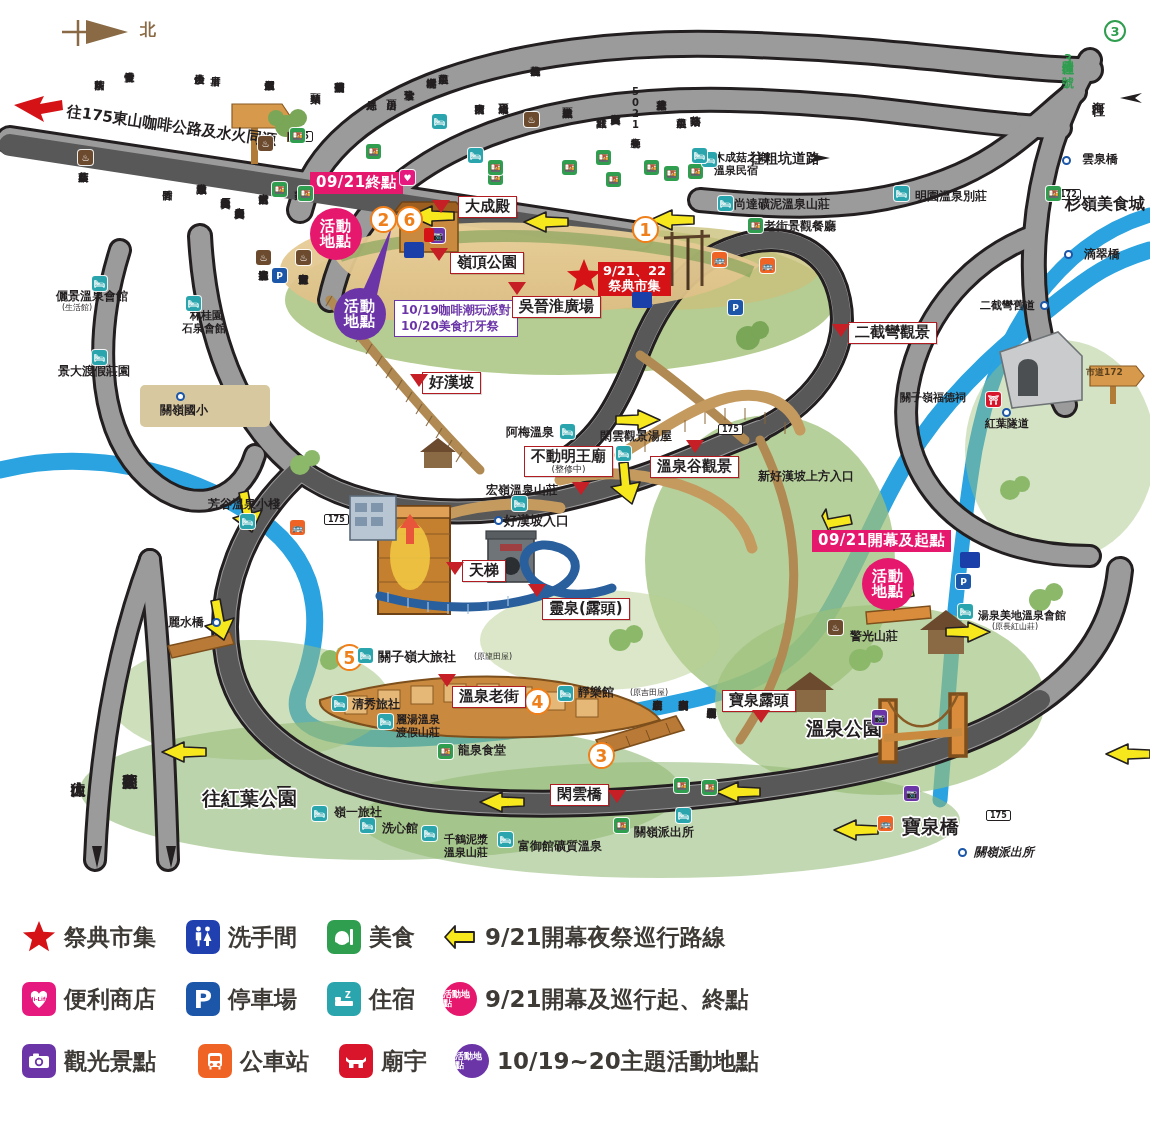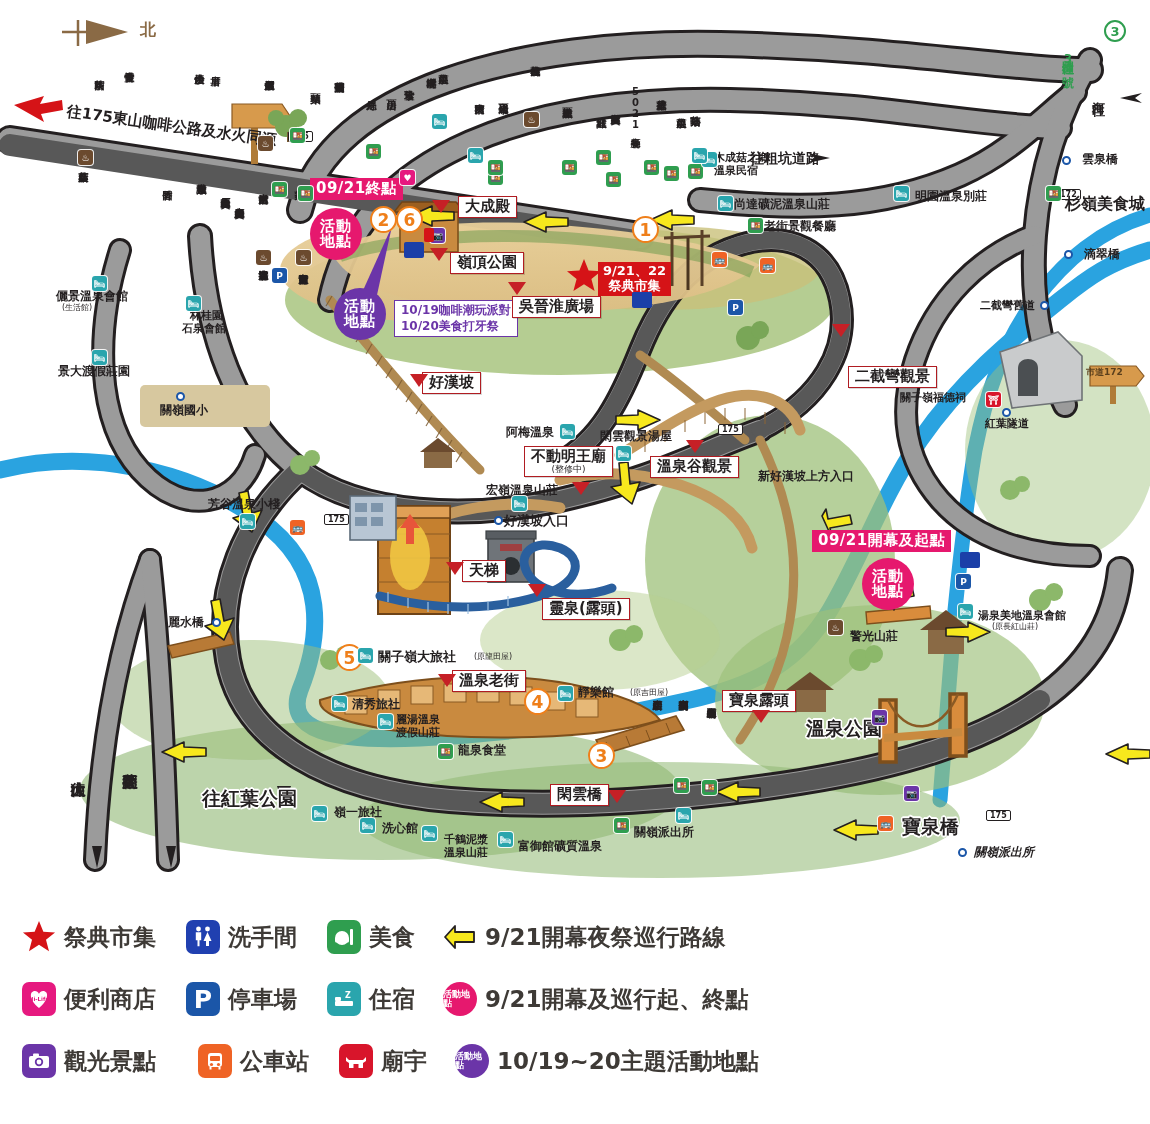--- a/index.html
+++ b/index.html
@@ -489,21 +489,21 @@
 
     <div style="position:absolute;left:1104px;top:20px;width:22px;height:22px;border:2px solid #2f9e4f;border-radius:50%;color:#2f9e4f;font-size:13px;font-weight:bold;display:flex;align-items:center;justify-content:center;background:#fff;">3</div>
 
     <div class="shield" style="left:288px;top:131px;">175</div>
     <div class="shield" style="left:324px;top:514px;">175</div>
     <div class="shield" style="left:1056px;top:189px;">172</div>
     <div class="shield" style="left:718px;top:424px;">175</div>
     <div class="shield" style="left:986px;top:810px;">175</div>
     <div class="mlabel" style="left:1086px;top:368px;font-size:9px;color:#5a3f1c;">市道172</div>
 
-    <div class="pinktag" style="left:310px;top:178px;">09/21終點</div>
+    <div class="pinktag" style="left:310px;top:172px;">09/21終點</div>
     <div class="eventbadge ev-pink" style="left:310px;top:208px;">
       <span>活動</span>
       <span>地點</span>
     </div>
     <div class="eventbadge ev-purple" style="left:334px;top:288px;">
       <span>活動</span>
       <span>地點</span>
     </div>
     <div class="purpletag" style="left:394px;top:300px;">
       <div>10/19咖啡潮玩派對</div>
@@ -534,37 +534,37 @@
     <div class="numcircle" style="left:588px;top:742px;">3</div>
 
     <div class="callout" style="left:458px;top:196px;">大成殿</div>
     <div class="rtri" style="left:432px;top:200px;"></div>
     <div class="callout" style="left:450px;top:252px;">嶺頂公園</div>
     <div class="rtri" style="left:430px;top:248px;"></div>
     <div class="callout" style="left:512px;top:296px;">吳晉淮廣場</div>
     <div class="rtri" style="left:508px;top:282px;"></div>
     <div class="callout" style="left:422px;top:372px;">好漢坡</div>
     <div class="rtri" style="left:410px;top:374px;"></div>
-    <div class="callout" style="left:848px;top:322px;margin-top:44px;">二截彎觀景</div>
+    <div class="callout" style="left:848px;top:322px;">二截彎觀景</div>
     <div class="rtri" style="left:832px;top:324px;"></div>
 
     <div class="callout" style="left:524px;top:446px;text-align:center;">
       <span>不動明王廟</span>
       <span class="sub">(整修中)</span>
     </div>
     <div class="rtri" style="left:572px;top:482px;"></div>
     <div class="callout" style="left:650px;top:456px;">溫泉谷觀景</div>
     <div class="rtri" style="left:686px;top:440px;"></div>
     <div class="mlabel" style="left:504px;top:514px;font-size:13px;">好漢坡入口</div>
     <div class="bluedot" style="left:494px;top:516px;"></div>
     <div class="callout" style="left:462px;top:560px;">天梯</div>
     <div class="rtri" style="left:446px;top:562px;"></div>
     <div class="callout" style="left:542px;top:598px;">靈泉(露頭)</div>
     <div class="rtri" style="left:528px;top:584px;"></div>
-    <div class="callout" style="left:452px;top:670px;">溫泉老街</div>
+    <div class="callout" style="left:452px;top:686px;">溫泉老街</div>
     <div class="rtri" style="left:438px;top:674px;"></div>
     <div class="callout" style="left:550px;top:784px;">閑雲橋</div>
     <div class="rtri" style="left:608px;top:790px;"></div>
     <div class="callout" style="left:722px;top:690px;">寶泉露頭</div>
     <div class="rtri" style="left:752px;top:710px;"></div>
 
     <div class="bigname" style="left:202px;top:786px;">往紅葉公園</div>
     <div class="bigname" style="left:806px;top:716px;">溫泉公園</div>
     <div class="bigname" style="left:902px;top:814px;">寶泉橋</div>
 

